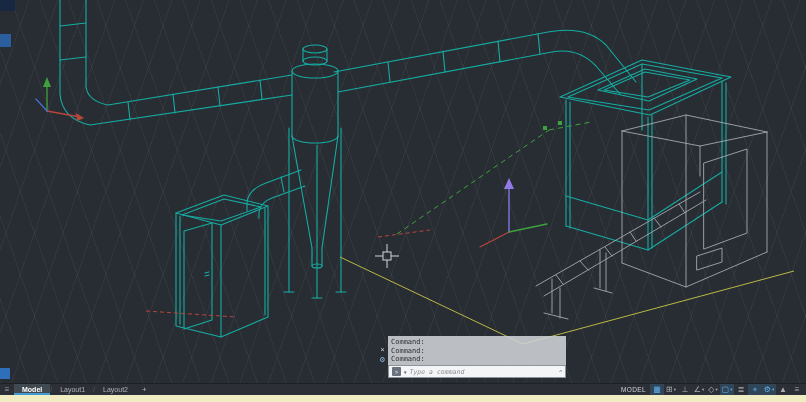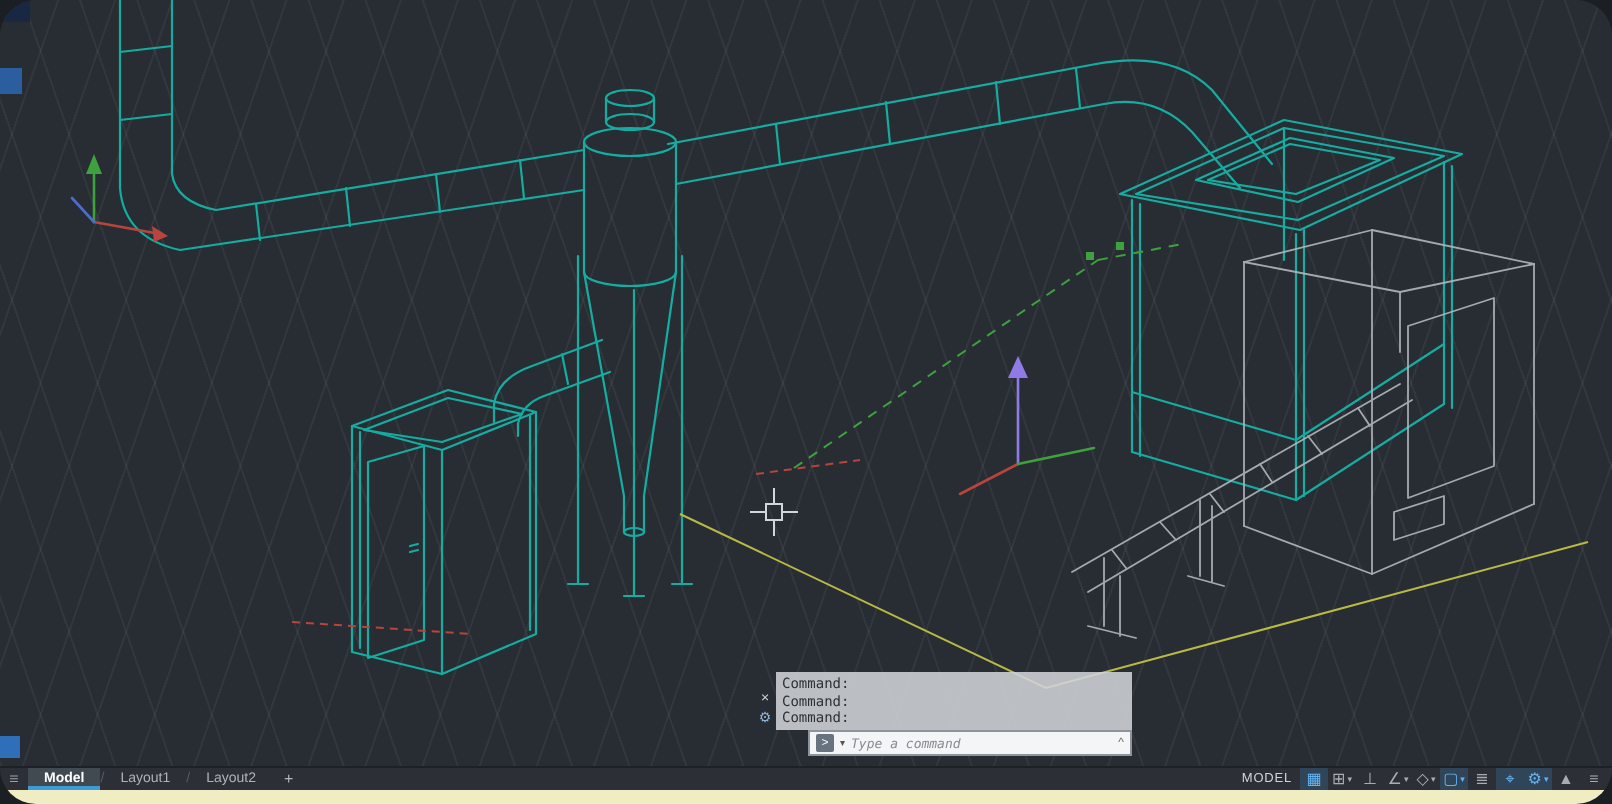--- a/index.html
+++ b/index.html
@@ -1,17 +1,17 @@
 <!DOCTYPE html>
 <html><head>
 <meta charset="utf-8">
 <style>
   html,body{margin:0;padding:0;background:#1b1e22;}
   #app{position:relative;width:806px;height:402px;overflow:hidden;background:#282d33;
-       font-family:"Liberation Sans",sans-serif;border-radius:18px;-webkit-font-smoothing:antialiased;}
+       font-family:"Liberation Sans",sans-serif;-webkit-font-smoothing:antialiased;}
   
   #viewport{position:absolute;left:0;top:0;width:806px;height:383px;background-color:#282d33;
     background-image:
       repeating-linear-gradient(109deg, rgba(130,140,150,0.10) 0 1px, transparent 1px 27px),
       repeating-linear-gradient(71deg,  rgba(130,140,150,0.10) 0 1px, transparent 1px 27px);}
   #scene-svg{position:absolute;left:0;top:0;}
   .chip{position:absolute;}
   #chip-top{left:0;top:0;width:15px;height:11px;background:#182742;}
   #chip-mid{left:0;top:34px;width:11px;height:13px;background:#2b5e9e;}
   #chip-bot{left:0;top:368px;width:10px;height:11px;background:#2f6fba;}
@@ -19,21 +19,21 @@
   
   #cmdwin{position:absolute;left:377px;top:336px;width:189px;display:flex;z-index:5;}
   #cmd-side{width:11px;display:flex;flex-direction:column;justify-content:flex-end;align-items:center;
             gap:3px;padding-bottom:15px;}
   #cmd-close{color:#d4d8db;font-size:7px;line-height:7px;cursor:default;}
   #cmd-wrench{color:#8fb6da;font-size:7px;line-height:7px;cursor:default;}
   #cmd-main{flex:1;display:flex;flex-direction:column;}
   #cmd-history{background:rgba(209,213,216,0.87);height:29px;box-sizing:border-box;padding:2px 3px 1px 3px;
     font-family:"DejaVu Sans Mono",monospace;font-size:7px;line-height:8.5px;color:#2e3134;}
   #cmd-input{height:13px;background:#f4f5f6;border:1px solid #8d949a;display:flex;align-items:center;
-    padding:0 3px;gap:3px;box-sizing:border-box;margin-left:16px;}
+    padding:0 3px;gap:3px;box-sizing:border-box;}
   .prompt-box{background:#68737f;color:#fff;font-size:6px;width:9px;height:9px;display:flex;
     align-items:center;justify-content:center;border-radius:1px;flex:0 0 auto;}
   .input-caret{font-size:5px;color:#555;flex:0 0 auto;}
   .placeholder{flex:1;font-style:italic;color:#878d94;font-size:6.5px;
     font-family:"DejaVu Sans Mono",monospace;white-space:nowrap;overflow:hidden;}
   .collapse{font-size:6px;color:#666;flex:0 0 auto;}
 
   
   #bottombar{position:absolute;left:0;top:383px;width:806px;height:12px;background:#2c3036;
     border-top:1px solid #1d2125;box-sizing:border-box;display:flex;justify-content:space-between;}

